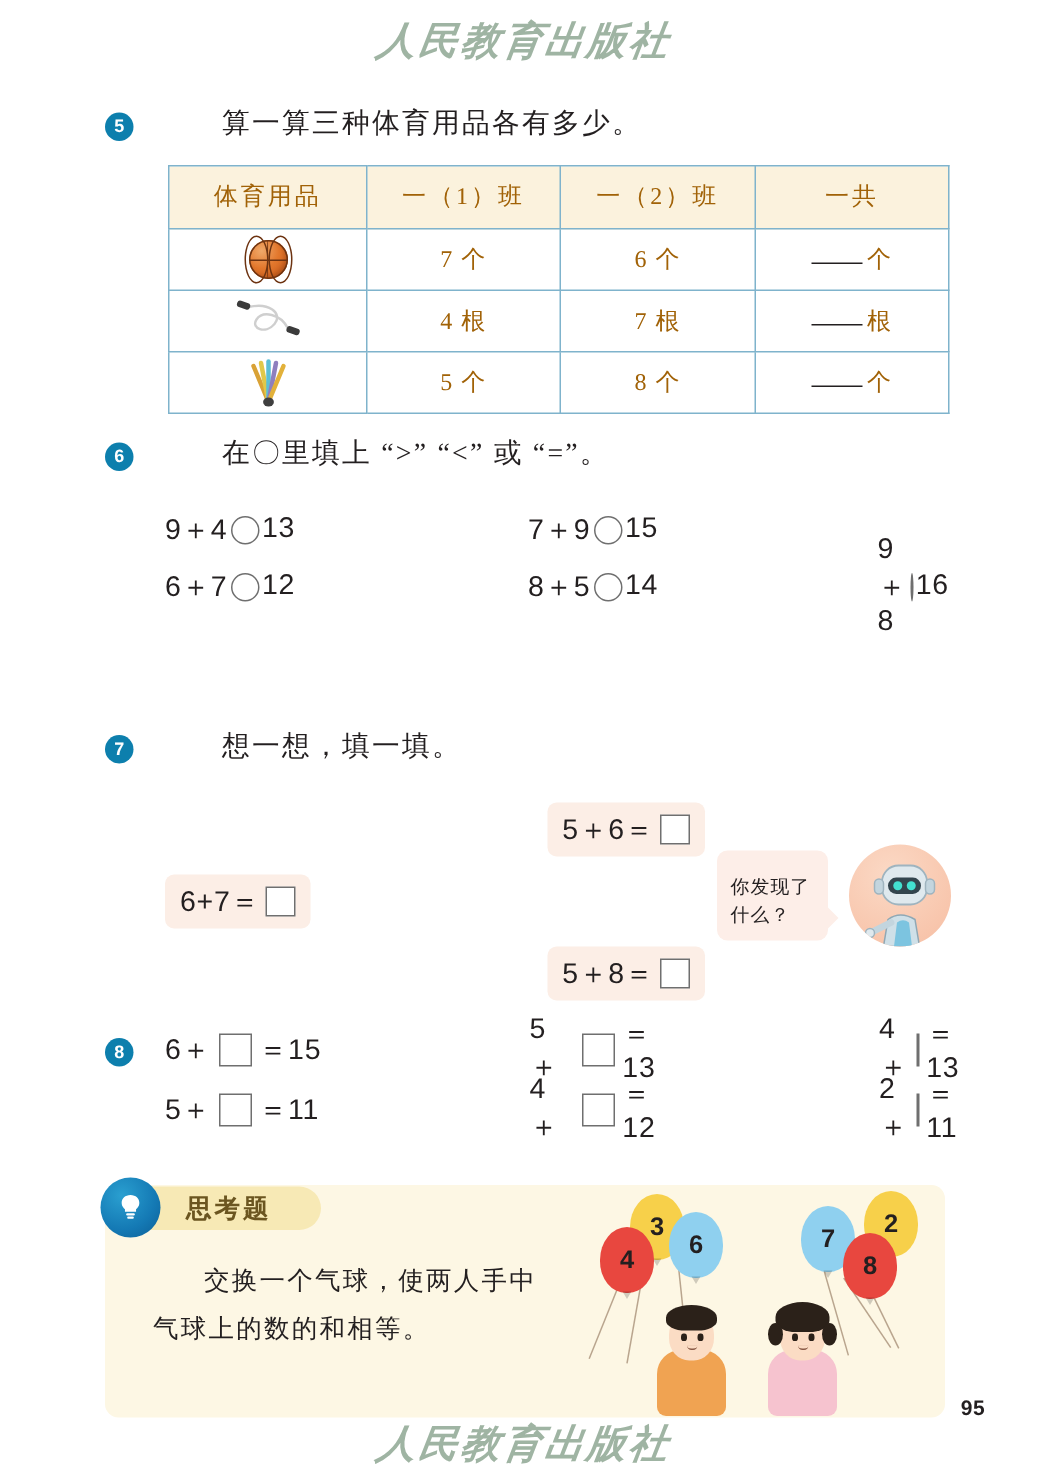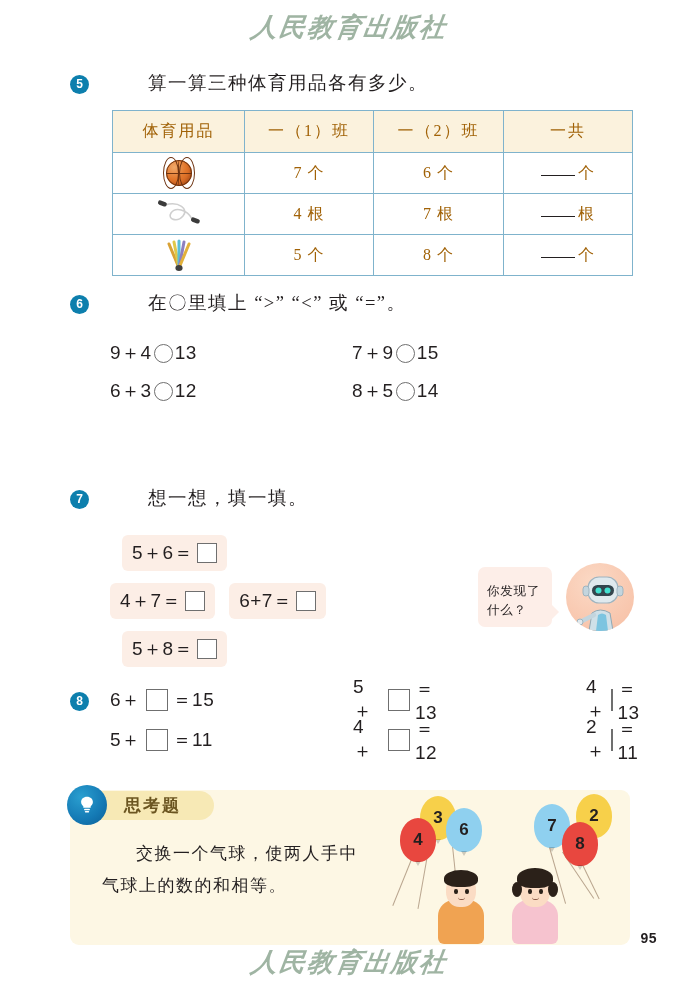--- a/index.html
+++ b/index.html
@@ -180,21 +180,21 @@
   }
 
   
   #p7 { position: absolute; left: 0; top: 432px; width: 699px; }
   #p7 .pnum { top: 3px; }
   #p7 .prompt { position: absolute; left: 112px; top: 0; }
 
   .cross { position: absolute; left: 110px; top: 42px; width: 360px; }
   .cross-row { display: flex; align-items: center; height: 48px; }
   .cross-row.mid { justify-content: flex-start; }
-  .cross-row.single { justify-content: flex-start; }
+  .cross-row.single { justify-content: flex-end; }
   .expr {
     background: #fceee6;
     border-radius: 6px;
     padding: 5px 10px;
     font-size: 19px;
     display: inline-flex;
     align-items: center;
     font-family: "Liberation Sans", sans-serif;
     letter-spacing: .5px;
     white-space: nowrap;
@@ -463,49 +463,50 @@
           <span>13</span>
         </div>
         <div class="ineq-cell c2">
           <span>7＋9</span>
           <span class="opcircle"></span>
           <span>15</span>
         </div>
       </div>
       <div class="ineq-row">
         <div class="ineq-cell c1">
-          <span>6＋3</span>
+          <span>6＋7</span>
           <span class="opcircle"></span>
           <span>12</span>
         </div>
         <div class="ineq-cell c2">
           <span>8＋5</span>
           <span class="opcircle"></span>
           <span>14</span>
+        </div>
+        <div class="ineq-cell c3">
+          <span>9＋8</span>
+          <span class="opcircle"></span>
+          <span>16</span>
         </div>
       </div>
     </div>
   </section>
 
   <section id="p7" class="problem">
     <div class="pnum">7</div>
     <div class="prompt">想一想，填一填。</div>
 
     <div class="cross">
       <div class="cross-row single">
         <span class="expr">
           <span>5＋6＝</span>
           <span class="ans"></span>
         </span>
       </div>
       <div class="cross-row mid">
-        <span class="expr">
-          <span>4＋7＝</span>
-          <span class="ans"></span>
-        </span>
         <span class="expr">
           <span>6+7＝</span>
           <span class="ans"></span>
         </span>
       </div>
       <div class="cross-row single">
         <span class="expr">
           <span>5＋8＝</span>
           <span class="ans"></span>
         </span>

